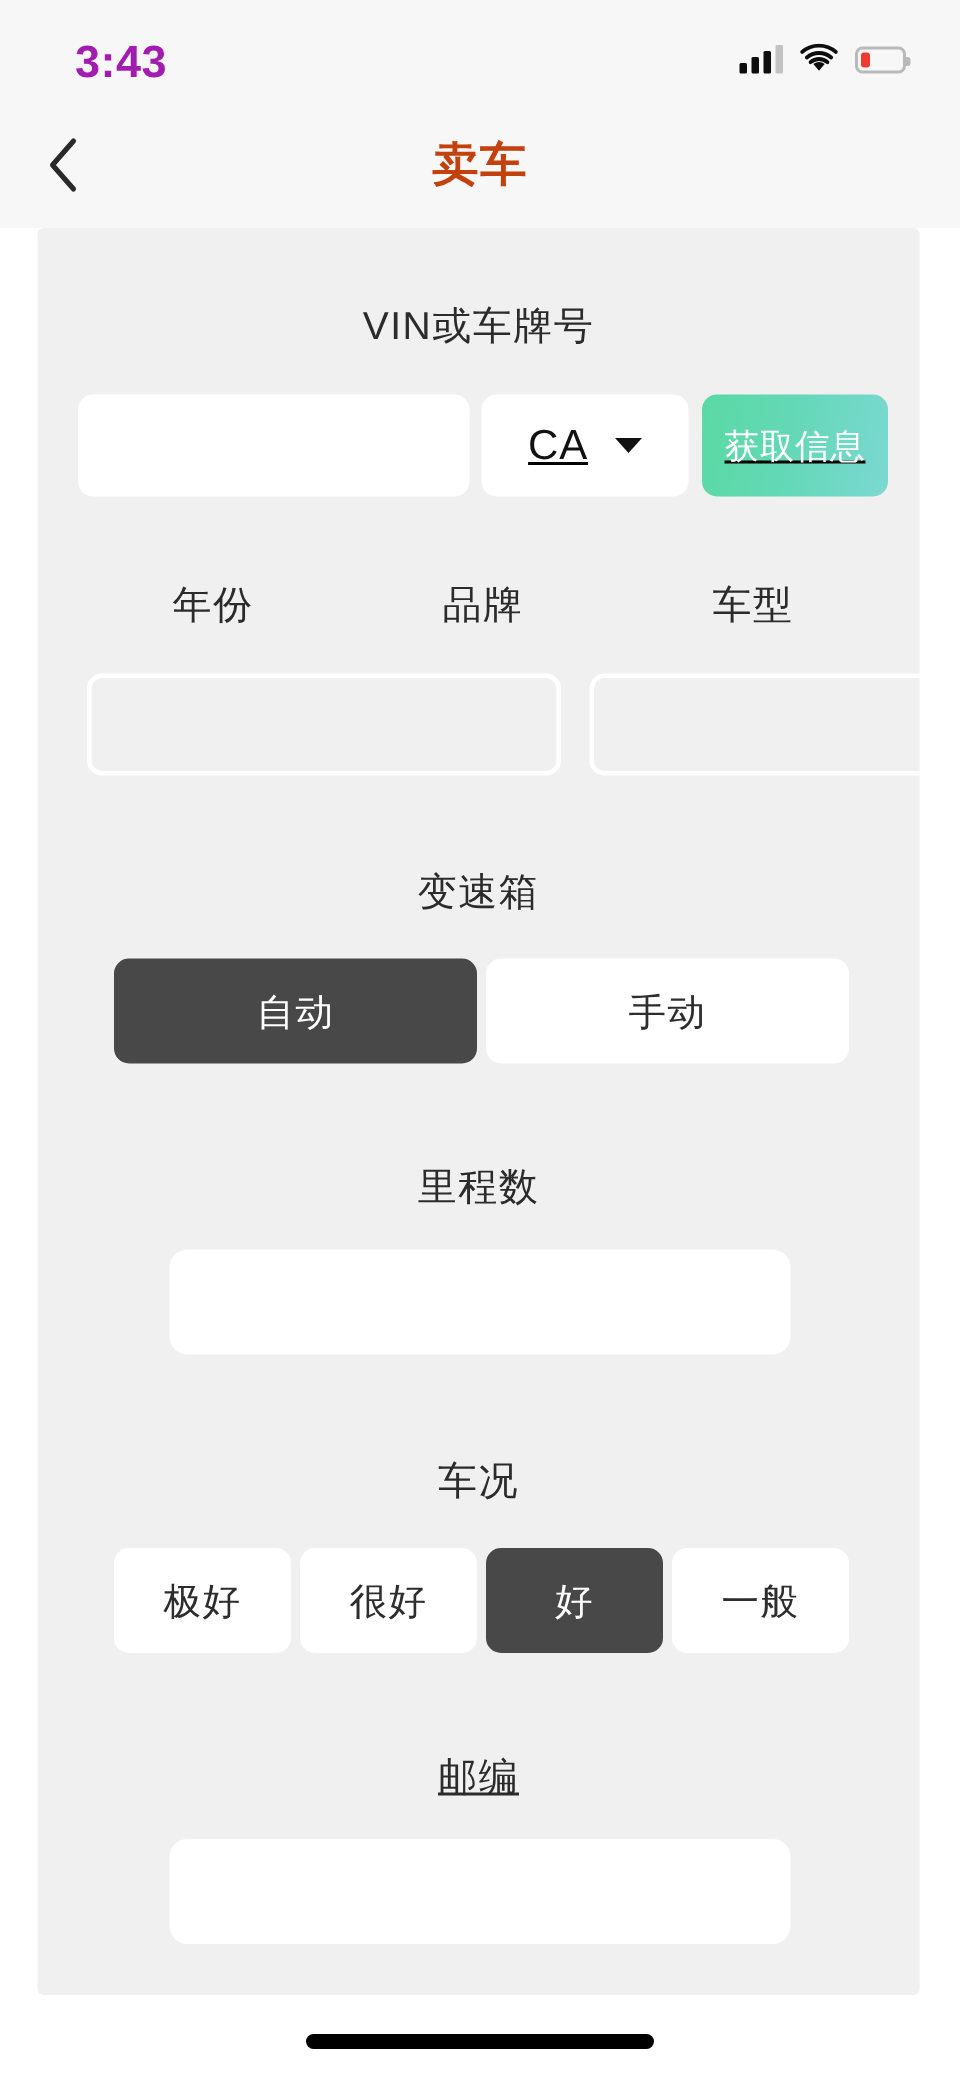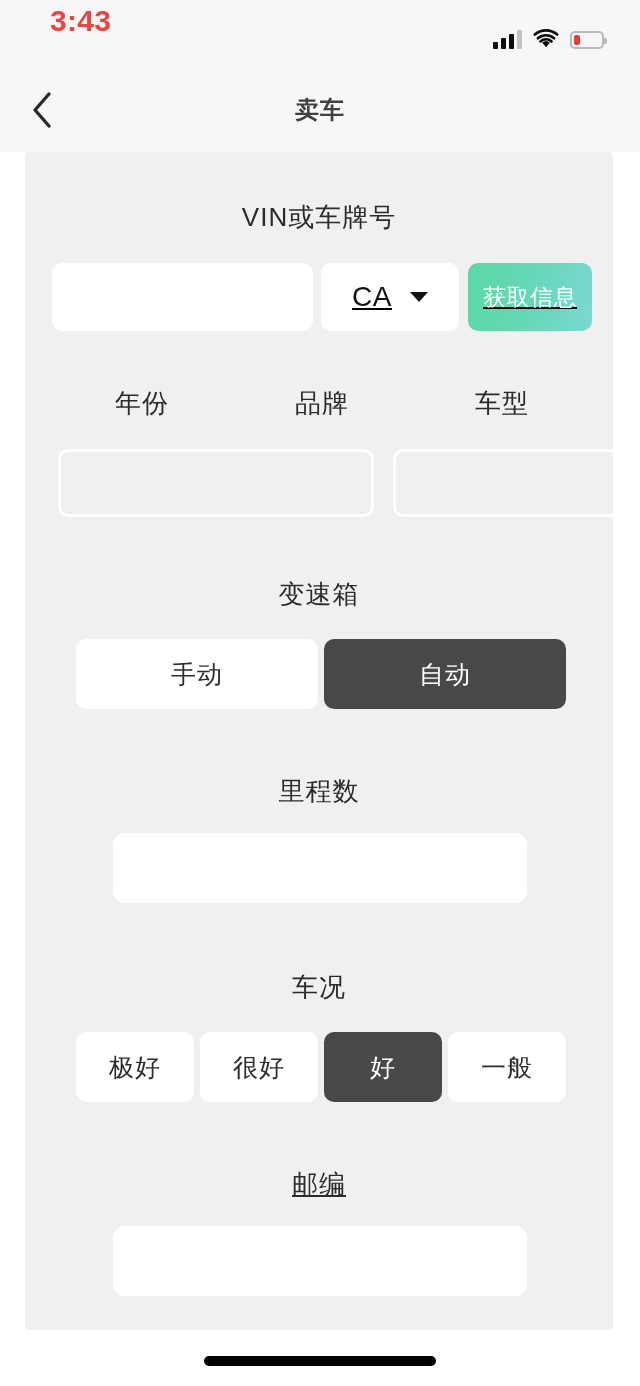--- a/index.html
+++ b/index.html
@@ -24,24 +24,24 @@
   .status-bar {
     position: absolute;
     top: 0; left: 0;
     width: 640px;
     height: 68px;
     background: #f7f7f7;
   }
   .status-time {
     position: absolute;
     left: 50px;
-    top: 4px;
+    top: 25px;
     font-size: 30px;
     font-weight: 600;
-    color: #ef4444;
+    color: #a21caf;
     letter-spacing: 0.3px;
   }
   .status-icons {
     position: absolute;
     right: 36px;
     top: 25px;
     display: flex;
     align-items: flex-end;
     gap: 11px;
     height: 24px;
@@ -113,23 +113,23 @@
   }
   .nav-back svg { display: block; }
   .nav-title {
     position: absolute;
     left: 0; top: 0;
     width: 640px;
     height: 84px;
     display: flex;
     align-items: center;
     justify-content: center;
-    font-size: 24px;
+    font-size: 31px;
     font-weight: 700;
-    color: #404040;
+    color: #c2410c;
     letter-spacing: 1px;
   }
 
   
   .panel {
     position: absolute;
     top: 152px;
     left: 25px;
     width: 588px;
     height: 1178px;
@@ -394,22 +394,22 @@
       <div class="field-label">车型</div>
     </div>
     <div class="ybm-row">
       <input class="ybm-field" type="text" style="">
       <input class="ybm-field" type="text" style="">
 
     </div>
 
     <div class="field-label trans-label">变速箱</div>
     <div class="trans-row">
+      <button class="seg selected">自动</button>
       <button class="seg">手动</button>
-      <button class="seg selected">自动</button>
     </div>
 
     <div class="field-label mileage-label">里程数</div>
     <input class="mileage-input" type="text" placeholder="" style="">
 
     <div class="field-label cond-label">车况</div>
     <div class="cond-row">
       <button class="cond-btn">极好</button>
       <button class="cond-btn">很好</button>
       <button class="cond-btn selected">好</button>

